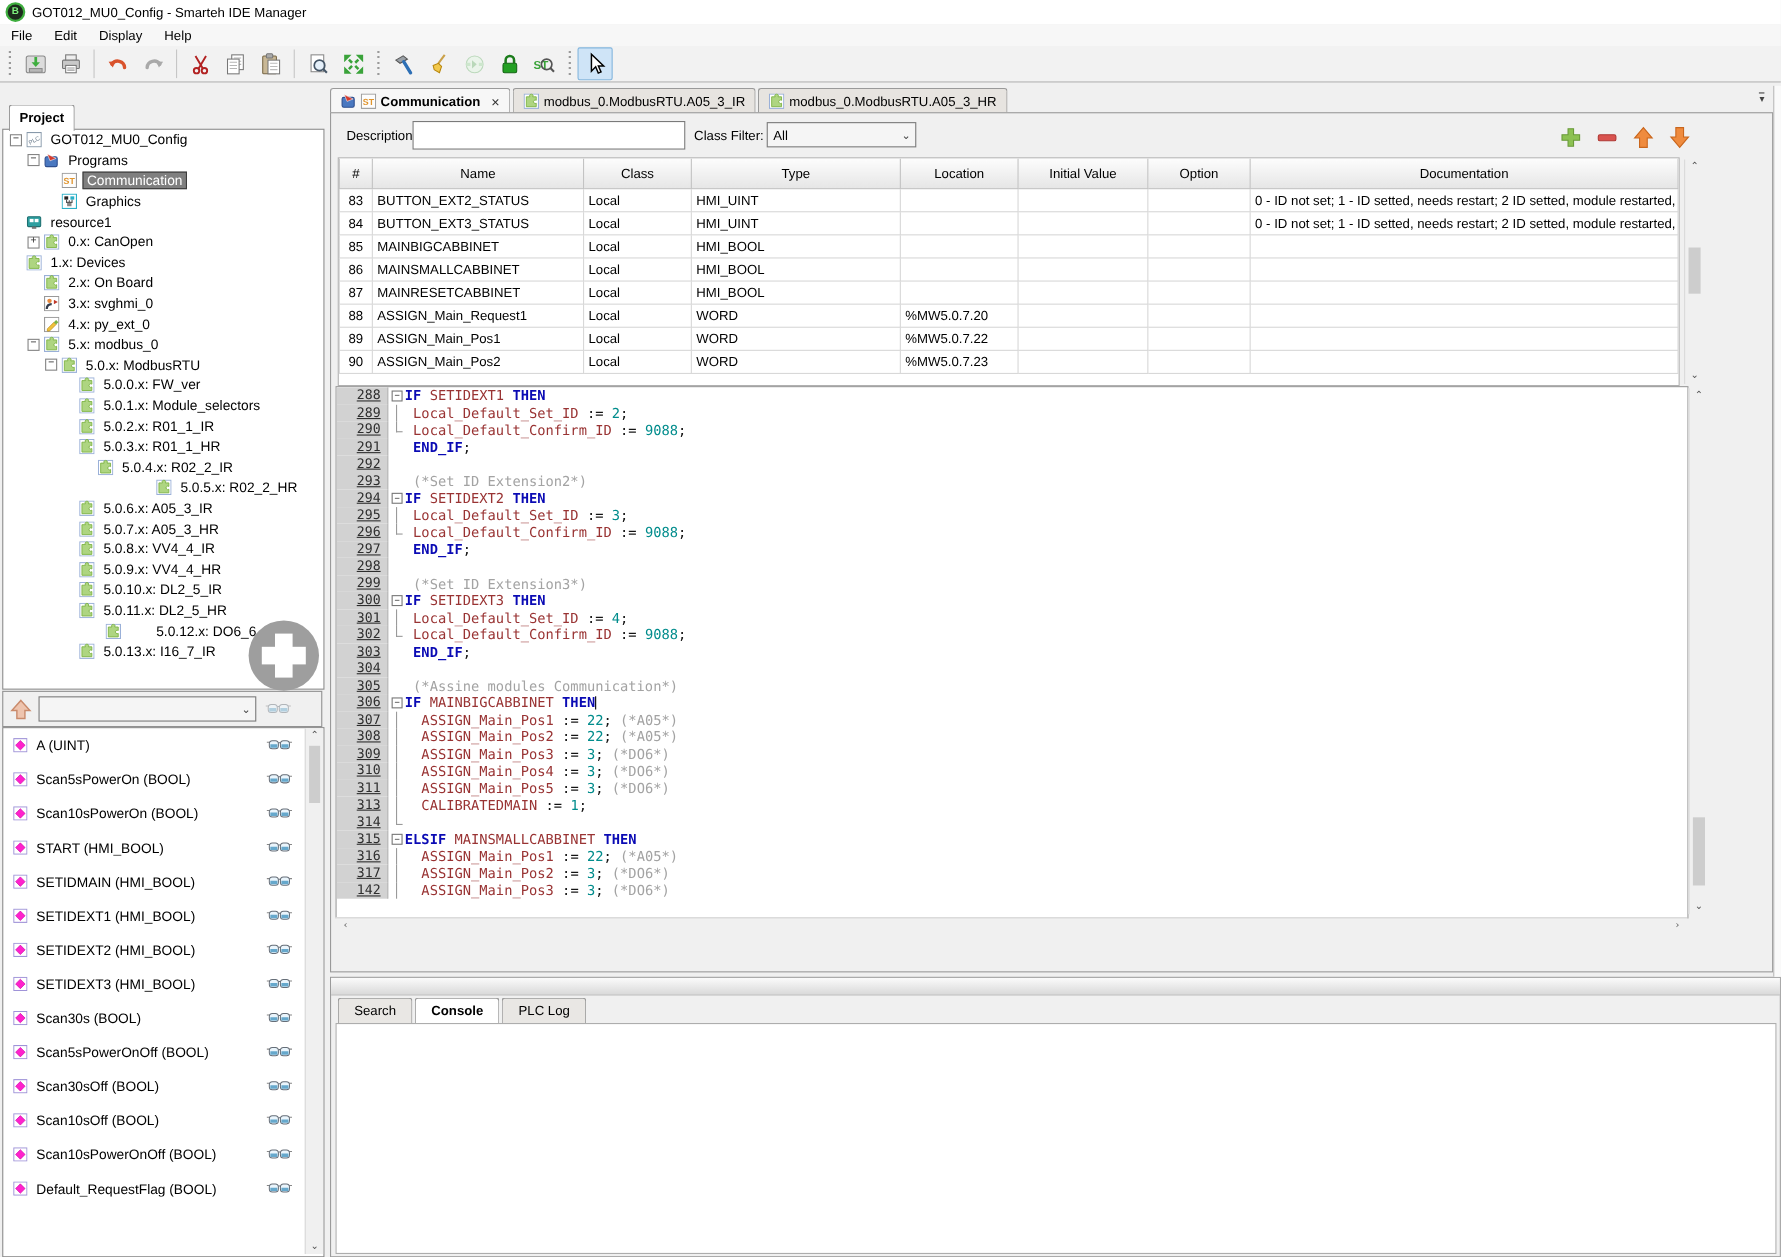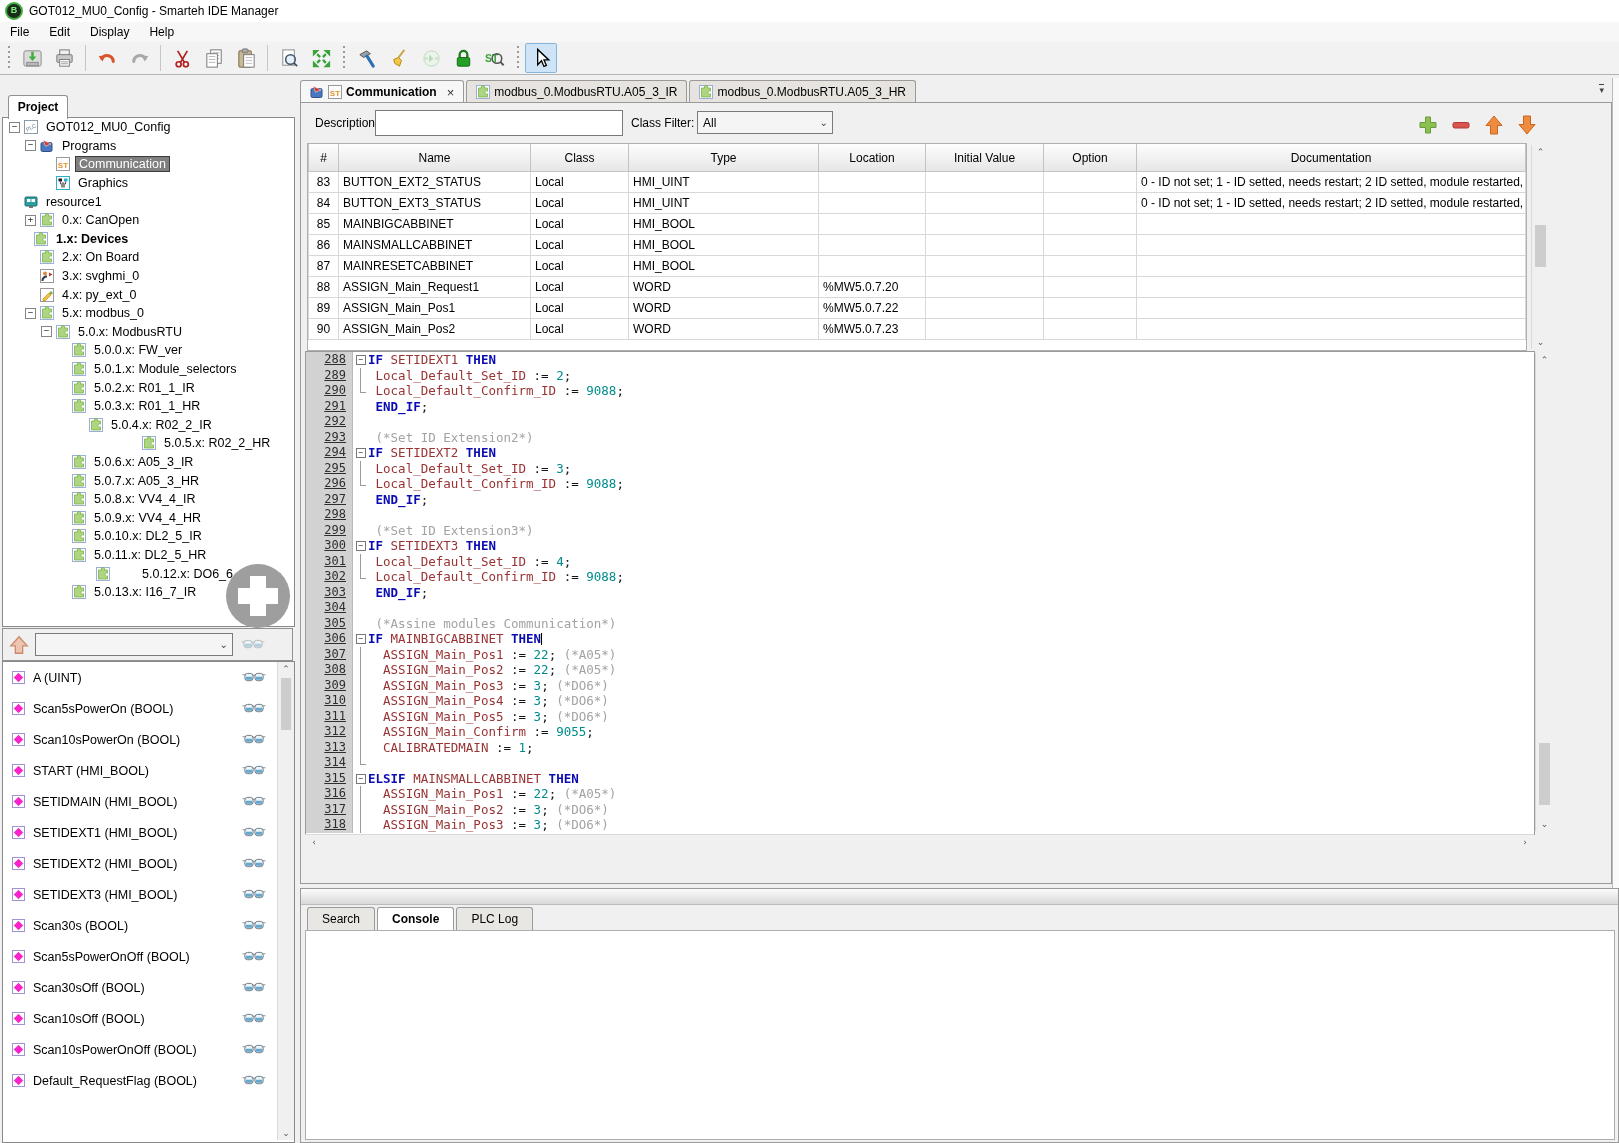--- a/index.html
+++ b/index.html
@@ -301,21 +301,21 @@
     <div class="tree-row" style="padding-left: 22px;">
       <span class="exp">+</span>
       <span class="ticon">
         <svg viewBox="0 0 14 14">
           <rect x="0.5" y="0.5" width="13" height="13" fill="#fff" stroke="#9ab0d8"></rect>
           <path d="M2.5 3h3.2a1.6 1.6 0 1 1 2.6 0h3.2v3.2a1.6 1.6 0 1 0 0 2.6v3.2h-9z" fill="#aed581" stroke="#7cb342" stroke-width="0.8"></path>
         </svg>
       </span>
       <span class="tlabel">0.x: CanOpen</span>
     </div>
-    <div class="tree-row" style="padding-left: 16px; font-weight: bold;">
+    <div class="tree-row" style="padding-left: 6px;">
       <span class="exp none">−</span>
       <span class="ticon">
         <svg viewBox="0 0 14 14">
           <rect x="0.5" y="0.5" width="13" height="13" fill="#fff" stroke="#9ab0d8"></rect>
           <path d="M2.5 3h3.2a1.6 1.6 0 1 1 2.6 0h3.2v3.2a1.6 1.6 0 1 0 0 2.6v3.2h-9z" fill="#aed581" stroke="#7cb342" stroke-width="0.8"></path>
         </svg>
       </span>
       <span class="tlabel">1.x: Devices</span>
     </div>
     <div class="tree-row" style="padding-left: 22px;">
@@ -990,27 +990,26 @@
       <div class="code-line"><span class="lnum">302</span><span class="fold fend"></span><span><span class="seg-p"> </span><span class="seg-i">Local_Default_Confirm_ID</span><span class="seg-p"> := </span><span class="seg-n">9088</span><span class="seg-p">;</span></span></div>
       <div class="code-line"><span class="lnum">303</span><span class="fold"></span><span><span class="seg-k"> END_IF</span><span class="seg-p">;</span></span></div>
       <div class="code-line"><span class="lnum">304</span><span class="fold"></span><span></span></div>
       <div class="code-line"><span class="lnum">305</span><span class="fold"></span><span><span class="seg-c"> (*Assine modules Communication*)</span></span></div>
       <div class="code-line"><span class="lnum">306</span><span class="fold"><span class="fbox">−</span></span><span><span class="seg-k">IF </span><span class="seg-i">MAINBIGCABBINET</span><span class="seg-k"> THEN</span><span class="caret"></span></span></div>
       <div class="code-line"><span class="lnum">307</span><span class="fold fv"></span><span><span class="seg-p">  </span><span class="seg-i">ASSIGN_Main_Pos1</span><span class="seg-p"> := </span><span class="seg-n">22</span><span class="seg-p">; </span><span class="seg-c">(*A05*)</span></span></div>
       <div class="code-line"><span class="lnum">308</span><span class="fold fv"></span><span><span class="seg-p">  </span><span class="seg-i">ASSIGN_Main_Pos2</span><span class="seg-p"> := </span><span class="seg-n">22</span><span class="seg-p">; </span><span class="seg-c">(*A05*)</span></span></div>
       <div class="code-line"><span class="lnum">309</span><span class="fold fv"></span><span><span class="seg-p">  </span><span class="seg-i">ASSIGN_Main_Pos3</span><span class="seg-p"> := </span><span class="seg-n">3</span><span class="seg-p">; </span><span class="seg-c">(*DO6*)</span></span></div>
       <div class="code-line"><span class="lnum">310</span><span class="fold fv"></span><span><span class="seg-p">  </span><span class="seg-i">ASSIGN_Main_Pos4</span><span class="seg-p"> := </span><span class="seg-n">3</span><span class="seg-p">; </span><span class="seg-c">(*DO6*)</span></span></div>
       <div class="code-line"><span class="lnum">311</span><span class="fold fv"></span><span><span class="seg-p">  </span><span class="seg-i">ASSIGN_Main_Pos5</span><span class="seg-p"> := </span><span class="seg-n">3</span><span class="seg-p">; </span><span class="seg-c">(*DO6*)</span></span></div>
-      <div class="code-line"><span class="lnum">312</span><span class="fold fv"></span><span><span class="seg-p">  </span><span class="seg-i">ASSIGN_Main_Confirm</span><span class="seg-p"> := </span><span class="seg-n">9055</span><span class="seg-p">;</span></span></div>
       <div class="code-line"><span class="lnum">313</span><span class="fold fv"></span><span><span class="seg-p">  </span><span class="seg-i">CALIBRATEDMAIN</span><span class="seg-p"> := </span><span class="seg-n">1</span><span class="seg-p">;</span></span></div>
       <div class="code-line"><span class="lnum">314</span><span class="fold fend"></span><span></span></div>
       <div class="code-line"><span class="lnum">315</span><span class="fold"><span class="fbox">−</span></span><span><span class="seg-k">ELSIF </span><span class="seg-i">MAINSMALLCABBINET</span><span class="seg-k"> THEN</span></span></div>
       <div class="code-line"><span class="lnum">316</span><span class="fold fv"></span><span><span class="seg-p">  </span><span class="seg-i">ASSIGN_Main_Pos1</span><span class="seg-p"> := </span><span class="seg-n">22</span><span class="seg-p">; </span><span class="seg-c">(*A05*)</span></span></div>
       <div class="code-line"><span class="lnum">317</span><span class="fold fv"></span><span><span class="seg-p">  </span><span class="seg-i">ASSIGN_Main_Pos2</span><span class="seg-p"> := </span><span class="seg-n">3</span><span class="seg-p">; </span><span class="seg-c">(*DO6*)</span></span></div>
-      <div class="code-line"><span class="lnum">318</span><span class="fold fv"></span><span><span class="seg-p">  </span><span class="seg-i">ASSIGN_Main_Pos3</span><span class="seg-p"> := </span><span class="seg-n">3</span><span class="seg-p">; </span><span class="seg-c">(*DO6*)</span></span></div>
+      <div class="code-line"><span class="lnum">142</span><span class="fold fv"></span><span><span class="seg-p">  </span><span class="seg-i">ASSIGN_Main_Pos3</span><span class="seg-p"> := </span><span class="seg-n">3</span><span class="seg-p">; </span><span class="seg-c">(*DO6*)</span></span></div>
     </div>
   <div class="sb-v" style="left:1234px;top:250px;width:17px;height:478px;">
     <span class="sb-arrow" style="top:2px;">⌃</span>
     <div class="sb-thumb" style="left:3px;top:390px;width:11px;height:62px;"></div>
     <span class="sb-arrow" style="bottom:2px;">⌄</span>
   </div>
   <div class="sb-h" style="left:4px;top:731px;width:1229px;height:16px;">
     <span class="sb-arrow" style="left:4px;top:2px;width:10px;">‹</span>
     <span class="sb-arrow" style="right:4px;top:2px;width:10px;">›</span>
   </div>

